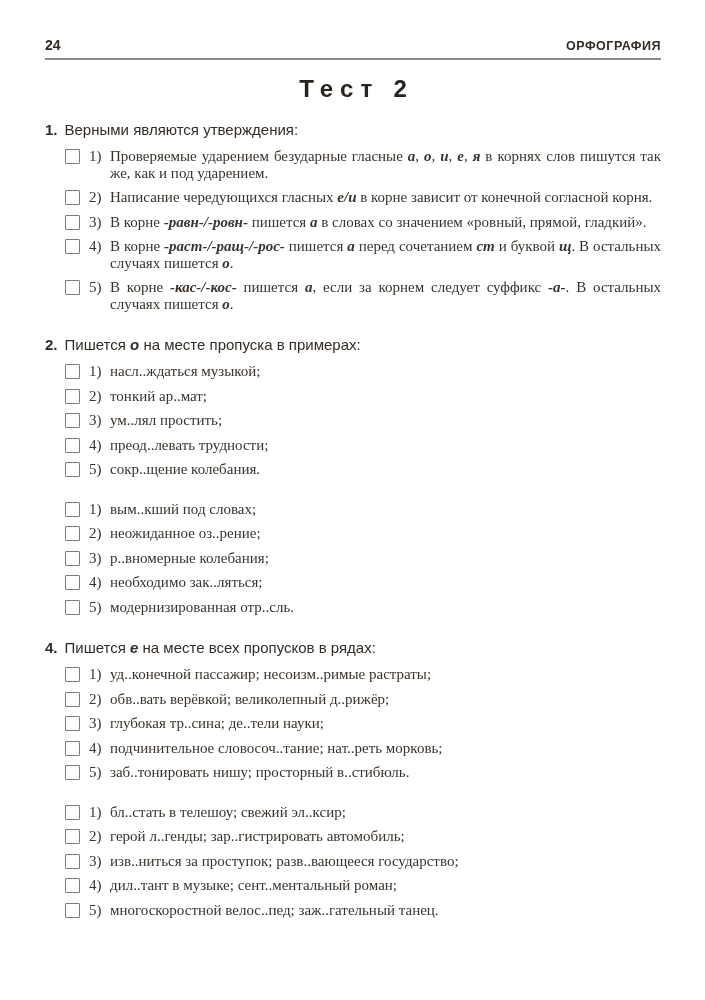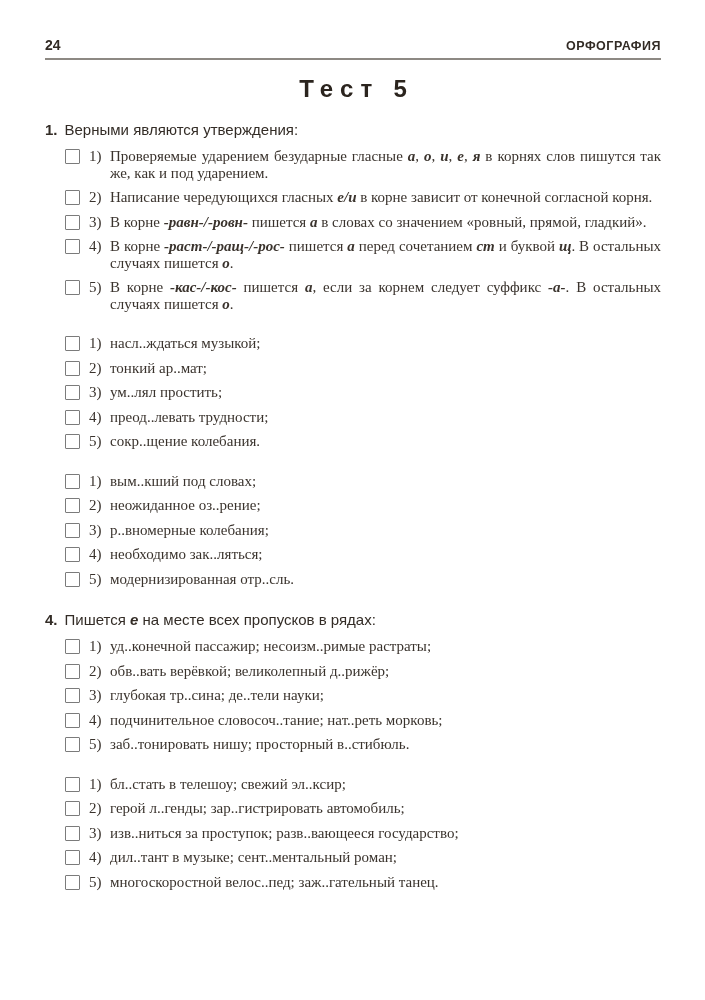--- a/index.html
+++ b/index.html
@@ -39,21 +39,21 @@
 </style>
 </head>
 <body>
 
 <div class="page">
   <header class="page-header">
     <span class="page-num">24</span>
     <span class="section">ОРФОГРАФИЯ</span>
   </header>
 
-  <h1 class="test-title">Тест 5</h1>
+  <h1 class="test-title">Тест 2</h1>
 
   <main class="questions">
   <section class="question">
     <div class="q-head"><b class="q-num">1.</b><span class="q-prompt">Верными являются утверждения:</span></div>
     <div class="q-items">
   <div class="item">
     <span class="checkbox"></span>
     <span class="item-num">1)</span>
     <span class="item-text">Проверяемые ударением безударные гласные <b class="em">а</b>, <b class="em">о</b>, <b class="em">и</b>, <b class="em">е</b>, <b class="em">я</b> в корнях слов пишутся так же, как и под ударением.</span>
   </div>
@@ -78,20 +78,21 @@
 
   <div class="item">
     <span class="checkbox"></span>
     <span class="item-num">5)</span>
     <span class="item-text">В корне <b class="em">-кас-/-кос-</b> пишется <b class="em">а</b>, если за корнем следует суффикс <b class="em">-а-</b>. В остальных случа­ях пишется <b class="em">о</b>.</span>
   </div>
 </div>
   </section>
 
   <section class="question">
+    <div class="q-head"><b class="q-num">2.</b><span class="q-prompt">Пишется <b class="em">о</b> на месте пропуска в примерах:</span></div>
     <div class="q-items">
   <div class="item">
     <span class="checkbox"></span>
     <span class="item-num">1)</span>
     <span class="item-text">насл..ждаться музыкой;</span>
   </div>
 
   <div class="item">
     <span class="checkbox"></span>
     <span class="item-num">2)</span>

